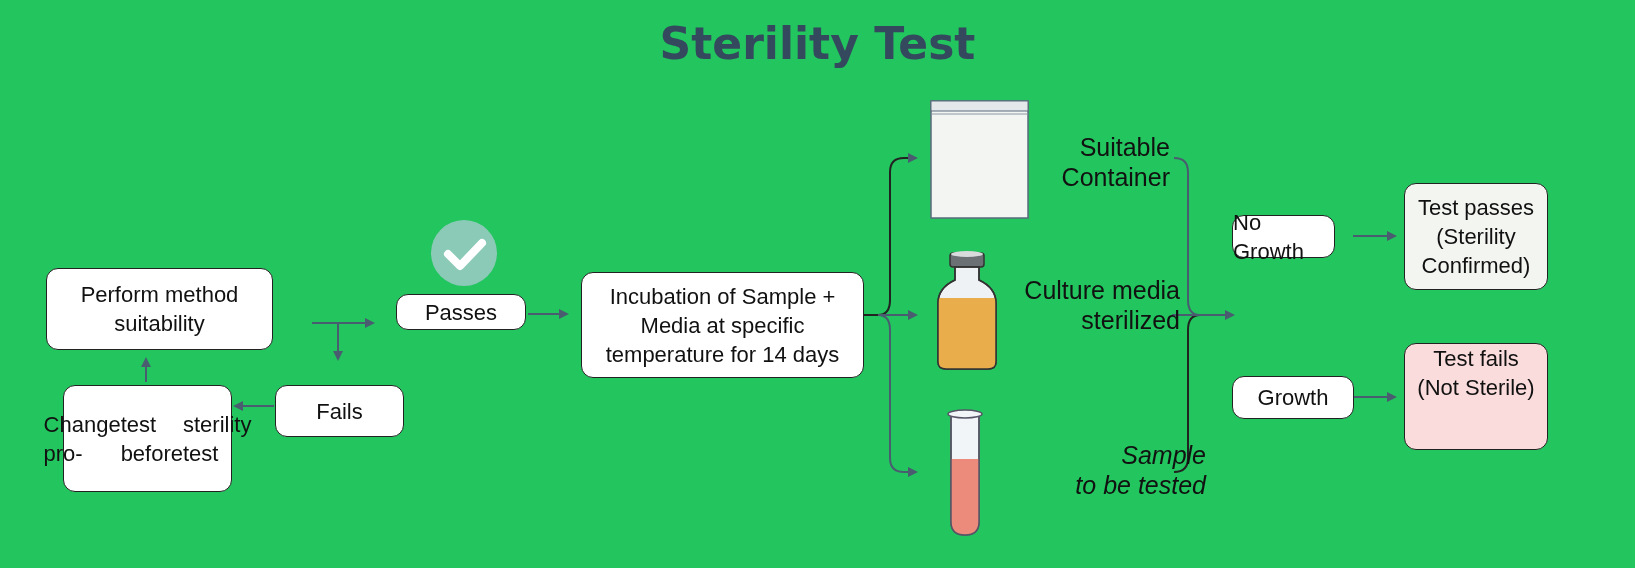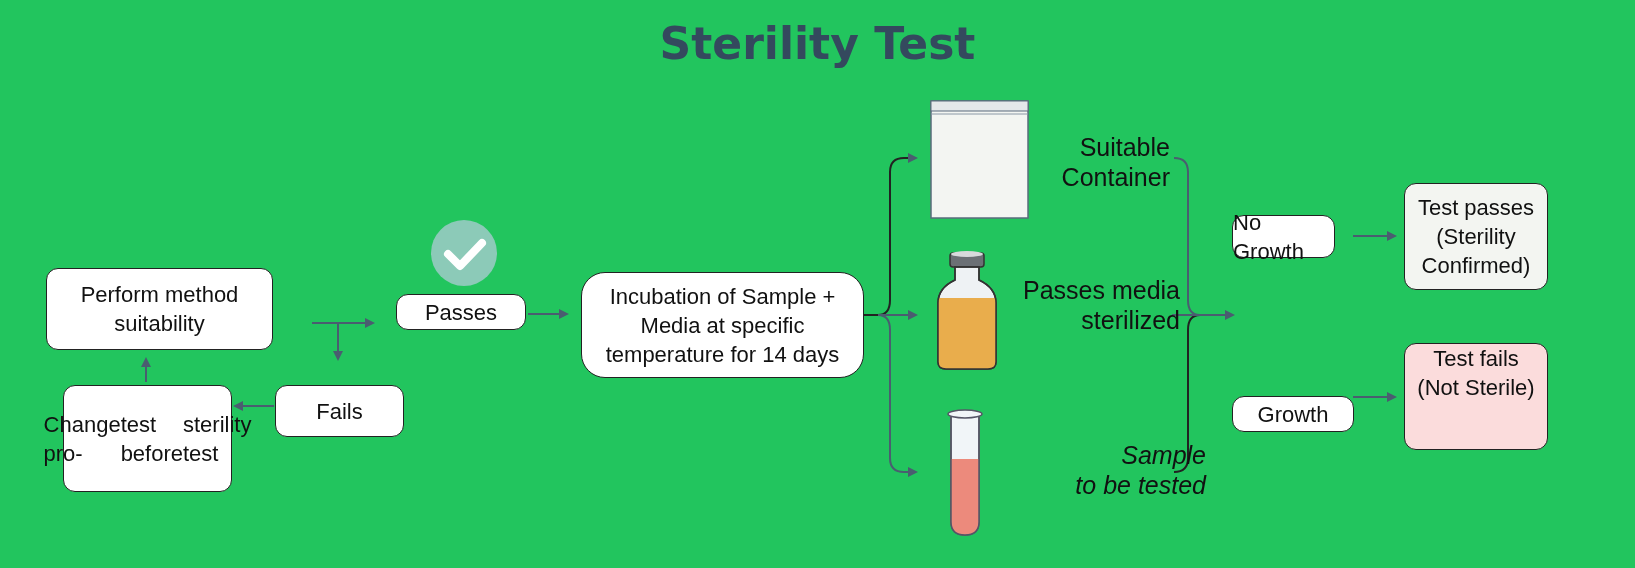--- a/index.html
+++ b/index.html
@@ -77,41 +77,41 @@
     <div>Perform method</div>
     <div>suitability</div>
   </div>
   <div class="box" style="left:63px;top:385px;width:169px;height:107px;flex-direction:row;">
     <div>Change pro-</div>
     <div>test before</div>
     <div>sterility test</div>
   </div>
   <div class="box" style="left:396px;top:294px;width:130px;height:36px;">Passes</div>
   <div class="box" style="left:275px;top:385px;width:129px;height:52px;">Fails</div>
-  <div class="box" style="left:581px;top:272px;width:283px;height:106px;flex-direction:column;border-radius:24px;">
+  <div class="box" style="left:581px;top:272px;width:283px;height:106px;flex-direction:column;">
     <div>Incubation of Sample +</div>
     <div>Media at specific</div>
     <div>temperature for 14 days</div>
   </div>
 
   <div class="label" style="left:1020px;top:132px;width:150px;">
     <div>Suitable</div>
     <div>Container</div>
   </div>
   <div class="label" style="left:1010px;top:275px;width:170px;">
-    <div>Passes media</div>
+    <div>Culture media</div>
     <div>sterilized</div>
   </div>
   <div class="label" style="left:1056px;top:440px;width:150px;font-style:italic;">
     <div>Sample</div>
     <div>to be tested</div>
   </div>
 
   <div class="box" style="left:1232px;top:215px;width:103px;height:43px;">No Growth</div>
-  <div class="box" style="left:1232px;top:376px;width:122px;height:36px;margin-top:20px;">Growth</div>
+  <div class="box" style="left:1232px;top:376px;width:122px;height:43px;">Growth</div>
 
   <div class="box" style="left:1404px;top:183px;width:144px;height:107px;flex-direction:column;background:#f3f5f1;">
     <div>Test passes</div>
     <div>(Sterility</div>
     <div>Confirmed)</div>
   </div>
   <div class="box" style="left:1404px;top:343px;width:144px;height:107px;flex-direction:column;justify-content:flex-start;background:#fbdcdc;">
     <div>Test fails</div>
     <div>(Not Sterile)</div>
   </div>

